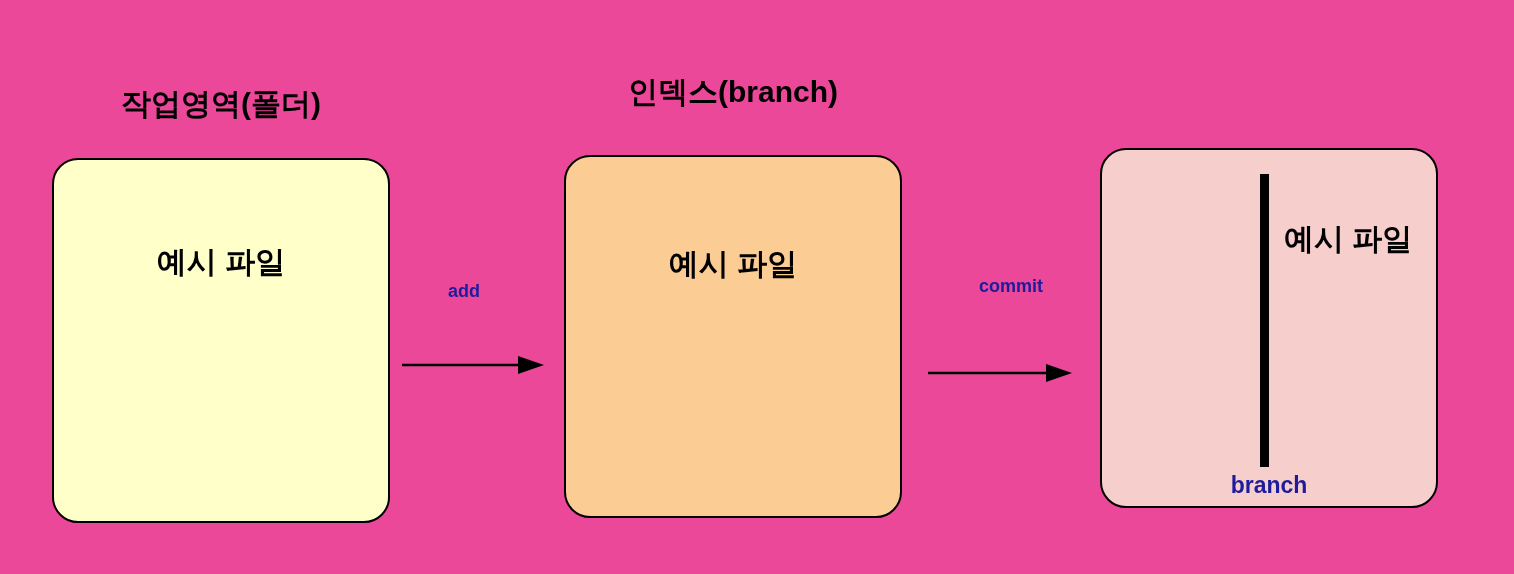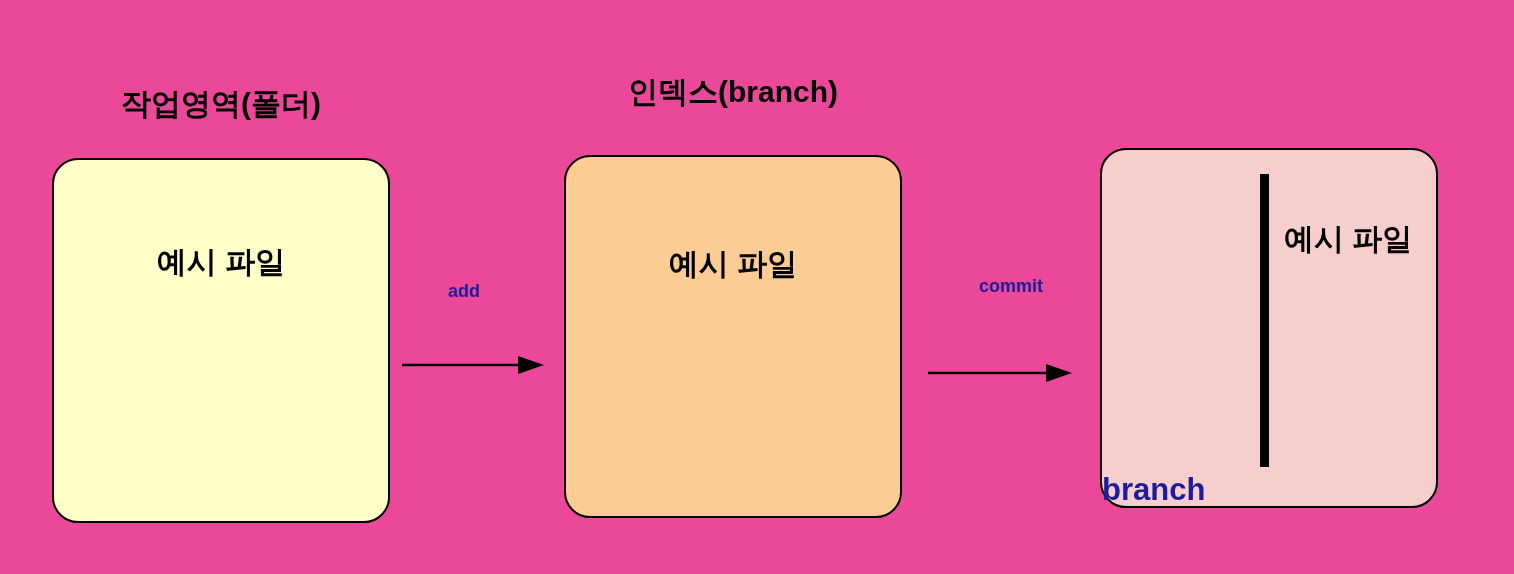--- a/index.html
+++ b/index.html
@@ -51,22 +51,22 @@
     top: 24px;
     width: 9px;
     height: 293px;
     background: #000000;
   }
   .branch-label {
     position: absolute;
     left: 0;
     width: 100%;
     top: 322px;
-    text-align: left;
-    font-size: 31px;
+    text-align: center;
+    font-size: 23px;
     font-weight: bold;
   }
   .arrow-label {
     position: absolute;
     font-size: 18px;
     font-weight: bold;
     white-space: nowrap;
     transform: translateX(-50%);
   }
   .arrow {

